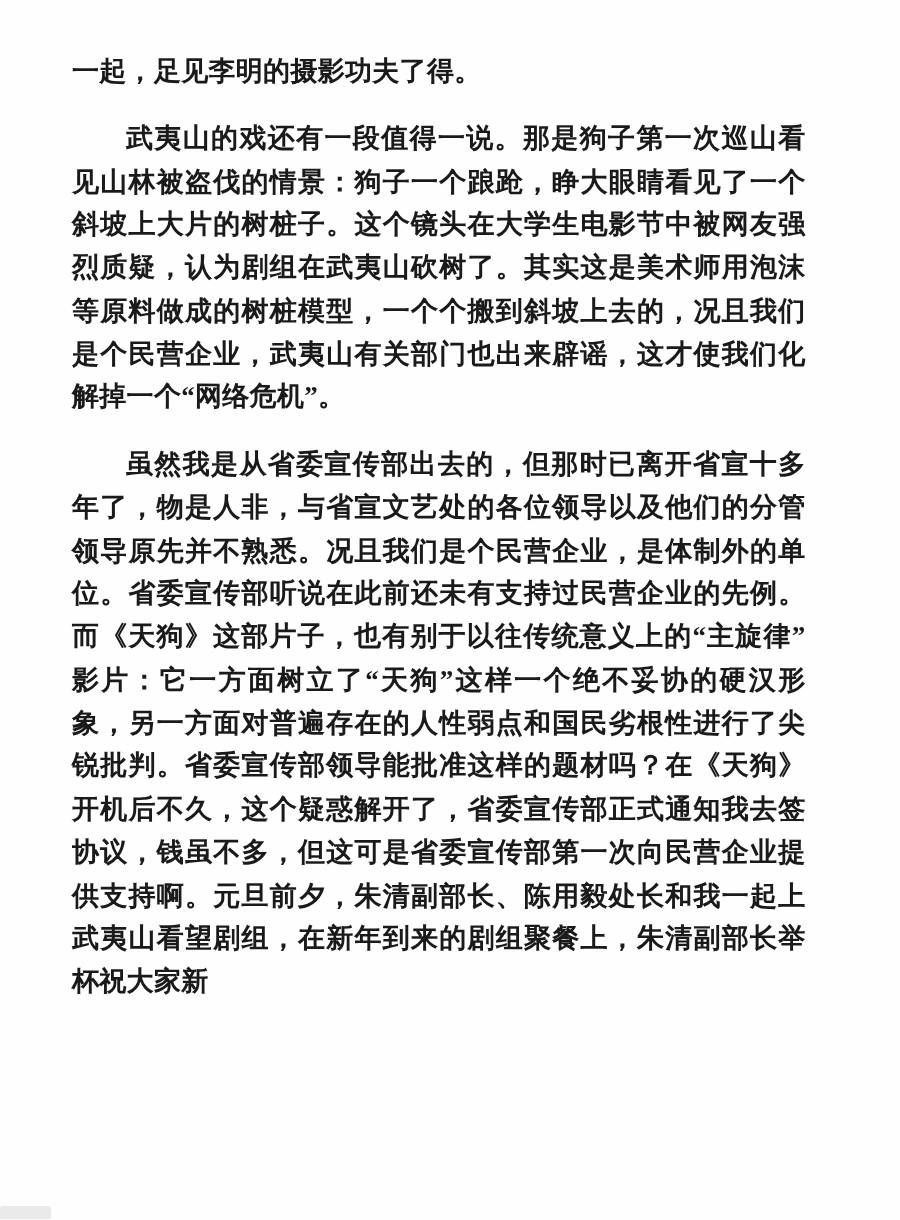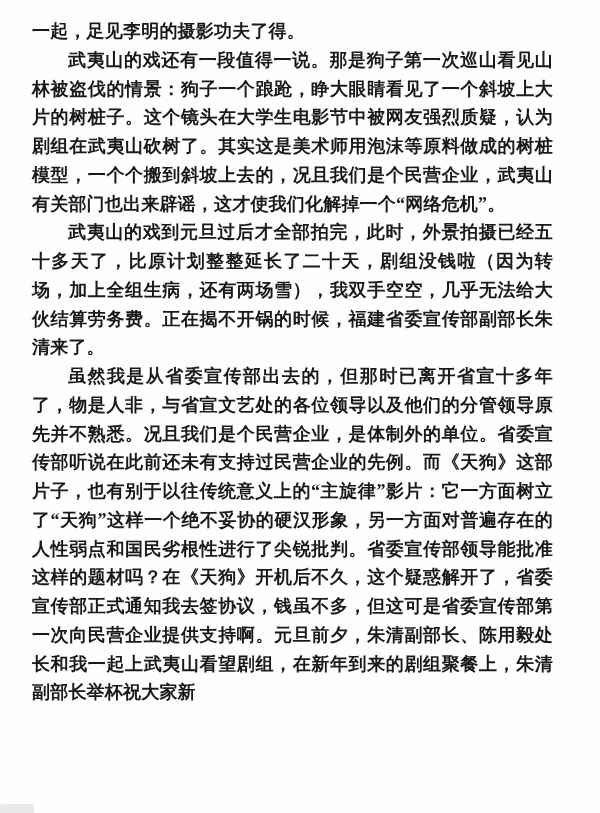--- a/index.html
+++ b/index.html
@@ -15,21 +15,21 @@
     overflow: hidden;
     font-family: "Liberation Serif", "DejaVu Serif", serif;
   }
   .text-block {
     position: absolute;
     top: 17px;
     left: 32px;
     width: 521px;
   }
   .para {
-    margin: 0;
+    margin: 16px;
     padding: 0;
     font-size: 18px;
     line-height: 28.75px;
     font-weight: 700;
     color: #1a1a1a;
     text-align: justify;
     text-justify: inter-ideograph;
     text-indent: 2em;
     letter-spacing: 0.2px;
   }
@@ -47,17 +47,16 @@
     opacity: 0.55;
   }
 </style>
 </head>
 <body>
 
 <div class="page">
   <div class="text-block">
     <p class="para no-indent">一起，足见李明的摄影功夫了得。</p>
     <p class="para">武夷山的戏还有一段值得一说。那是狗子第一次巡山看见山林被盗伐的情景：狗子一个踉跄，睁大眼睛看见了一个斜坡上大片的树桩子。这个镜头在大学生电影节中被网友强烈质疑，认为剧组在武夷山砍树了。其实这是美术师用泡沫等原料做成的树桩模型，一个个搬到斜坡上去的，况且我们是个民营企业，武夷山有关部门也出来辟谣，这才使我们化解掉一个“网络危机”。</p>
-    <p class="para">武夷山的戏到元旦过后才全部拍完，此时，外景拍摄已经五十多天了，比原计划整整延长了二十天，剧组没钱啦（因为转场，加上全组生病，还有两场雪），我双手空空，几乎无法给大伙结算劳务费。正在揭不开锅的时候，福建省委宣传部副部长朱清来了。</p>
     <p class="para">虽然我是从省委宣传部出去的，但那时已离开省宣十多年了，物是人非，与省宣文艺处的各位领导以及他们的分管领导原先并不熟悉。况且我们是个民营企业，是体制外的单位。省委宣传部听说在此前还未有支持过民营企业的先例。而《天狗》这部片子，也有别于以往传统意义上的“主旋律”影片：它一方面树立了“天狗”这样一个绝不妥协的硬汉形象，另一方面对普遍存在的人性弱点和国民劣根性进行了尖锐批判。省委宣传部领导能批准这样的题材吗？在《天狗》开机后不久，这个疑惑解开了，省委宣传部正式通知我去签协议，钱虽不多，但这可是省委宣传部第一次向民营企业提供支持啊。元旦前夕，朱清副部长、陈用毅处长和我一起上武夷山看望剧组，在新年到来的剧组聚餐上，朱清副部长举杯祝大家新</p>
   </div>
   <div class="scan-artifact"></div>
 </div>
 
 </body></html>

